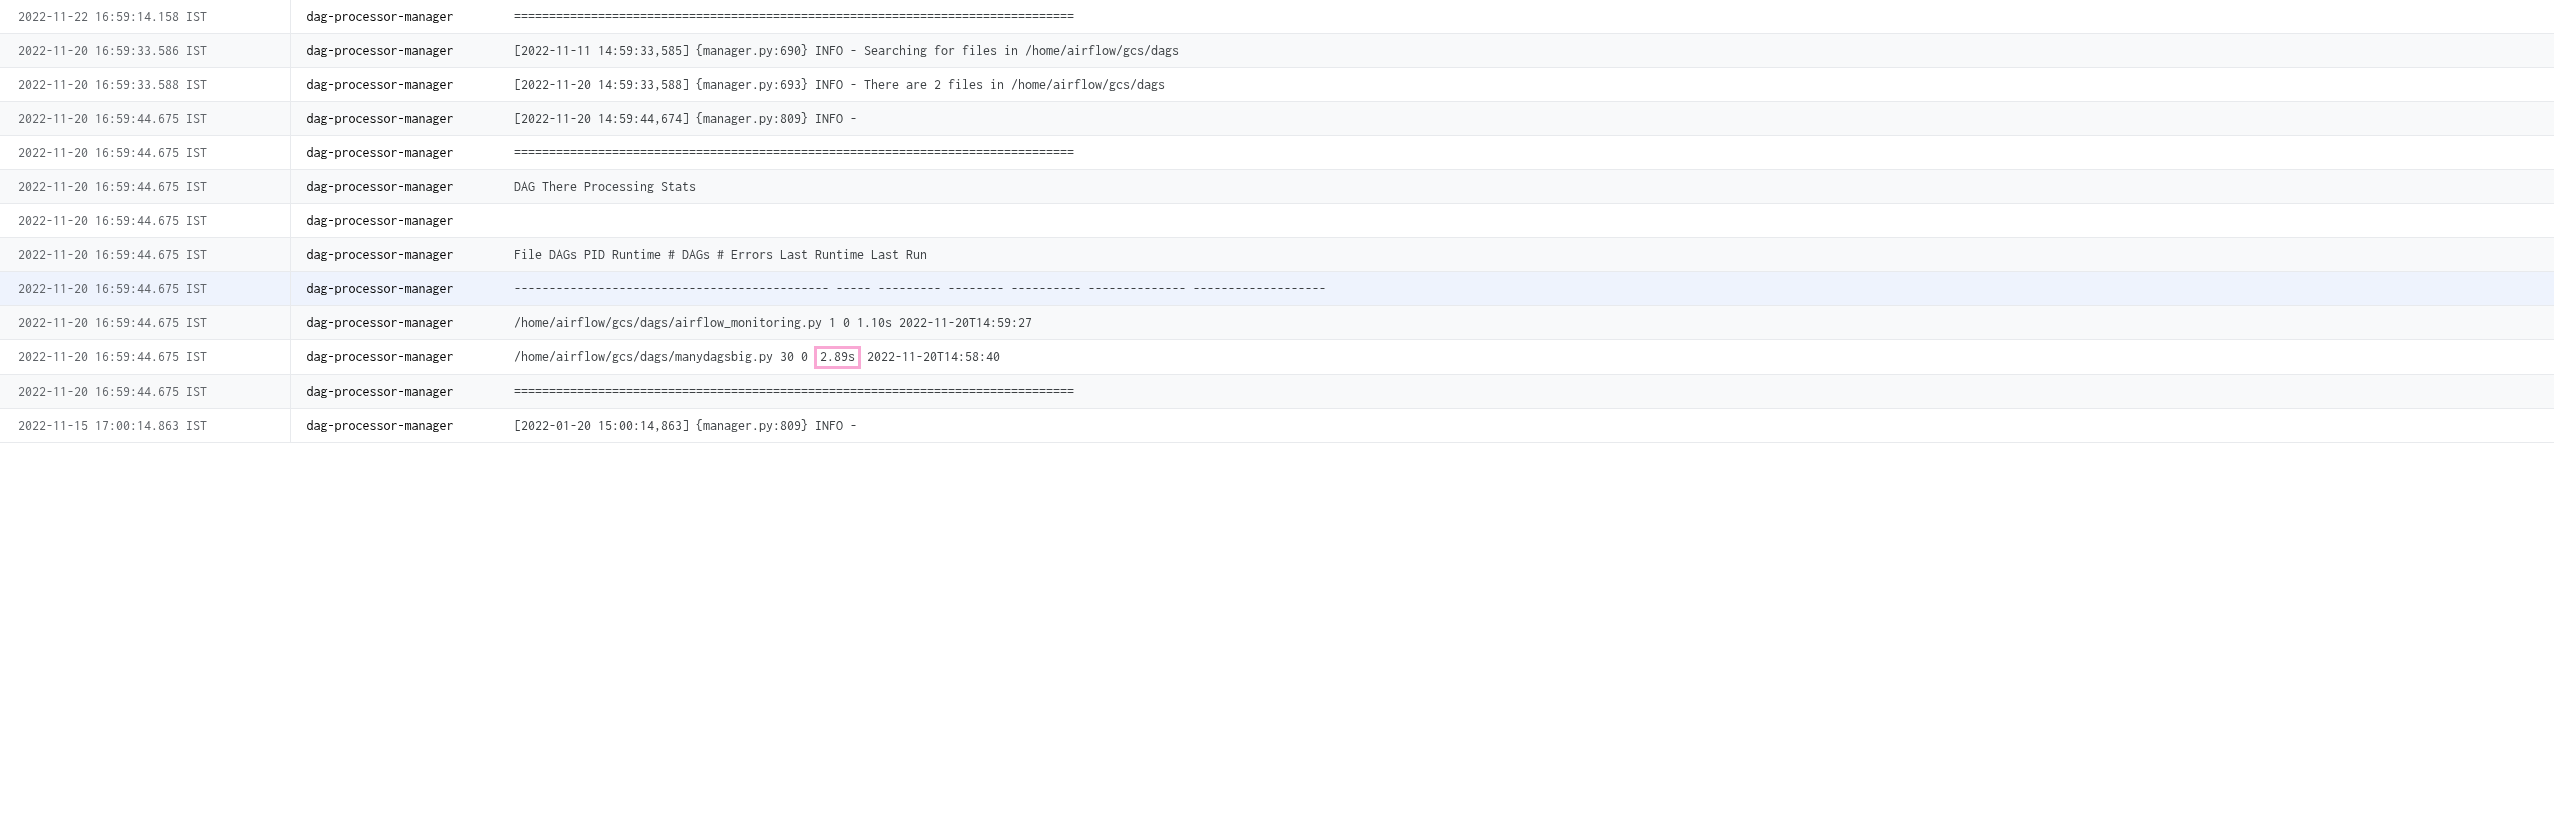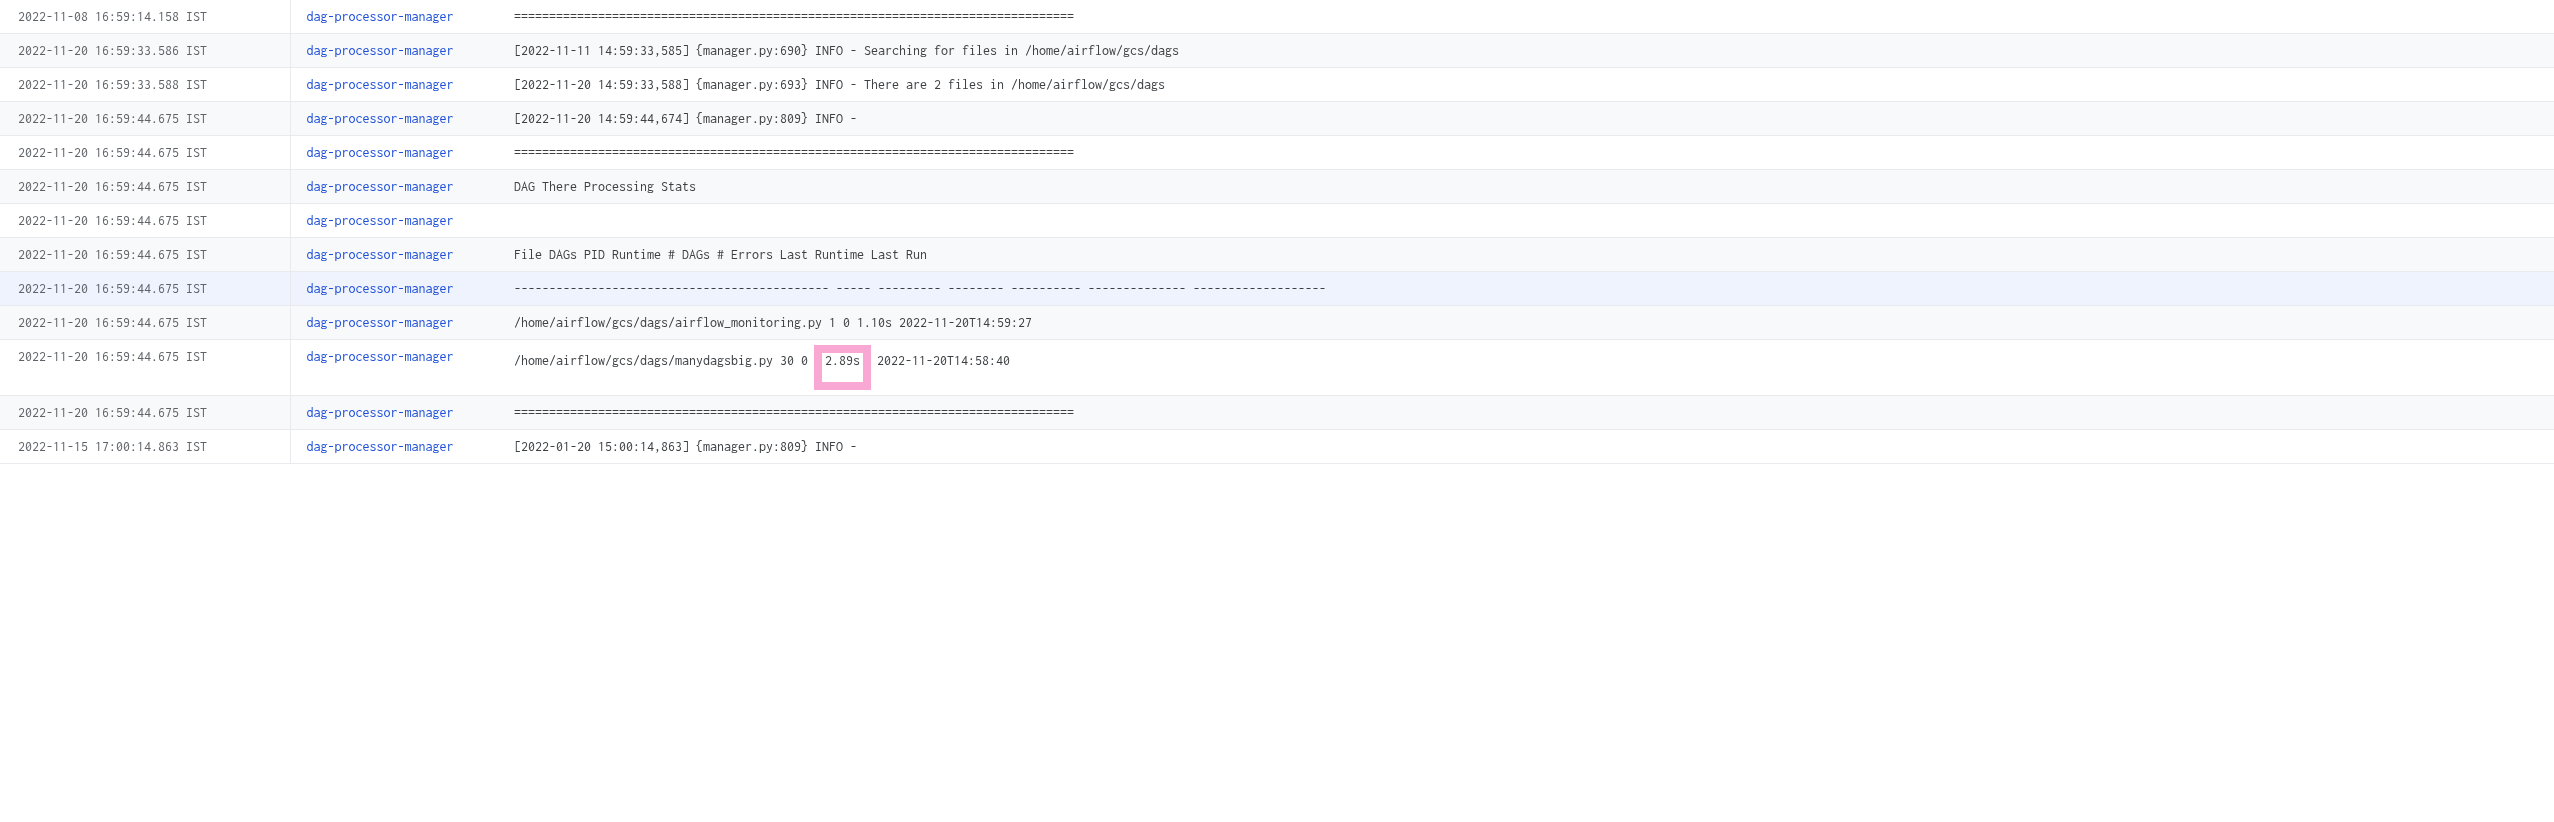--- a/index.html
+++ b/index.html
@@ -29,47 +29,47 @@
       padding: 9px 16px 9px 18px;
       white-space: nowrap;
       color: #5f6368;
       width: 290px;
       border-right: 1px solid #e8eaed;
       vertical-align: top;
     }
     .col-source {
       padding: 9px 16px;
       white-space: nowrap;
-      color: #1d4ed8;
+      color: #000000;
       width: 220px;
       vertical-align: top;
     }
     .col-message {
       padding: 9px 16px 9px 4px;
       color: #3c4043;
       white-space: pre;
       vertical-align: top;
       font-family: inherit;
     }
     .highlight-box {
-      border: 8px solid #f9a8d4;
-      padding: 1px 3px 14px 3px;
+      border: 3px solid #f9a8d4;
+      padding: 1px 3px 2px 3px;
       display: inline-block;
       margin: -4px -1px;
       line-height: 1;
       text-align: right;
     }
   </style>
 </head>
 <body>
 
 <table class="log-table">
   <tbody id="log-body">
       <tr class="log-row">
-        <td class="col-timestamp">2022-11-08 16:59:14.158 IST</td>
+        <td class="col-timestamp">2022-11-22 16:59:14.158 IST</td>
         <td class="col-source">dag-processor-manager</td>
         <td class="col-message">================================================================================</td>
       </tr>
       <tr class="log-row">
         <td class="col-timestamp">2022-11-20 16:59:33.586 IST</td>
         <td class="col-source">dag-processor-manager</td>
         <td class="col-message">[2022-11-11 14:59:33,585] {manager.py:690} INFO - Searching for files in /home/airflow/gcs/dags</td>
       </tr>
       <tr class="log-row">
         <td class="col-timestamp">2022-11-20 16:59:33.588 IST</td>

